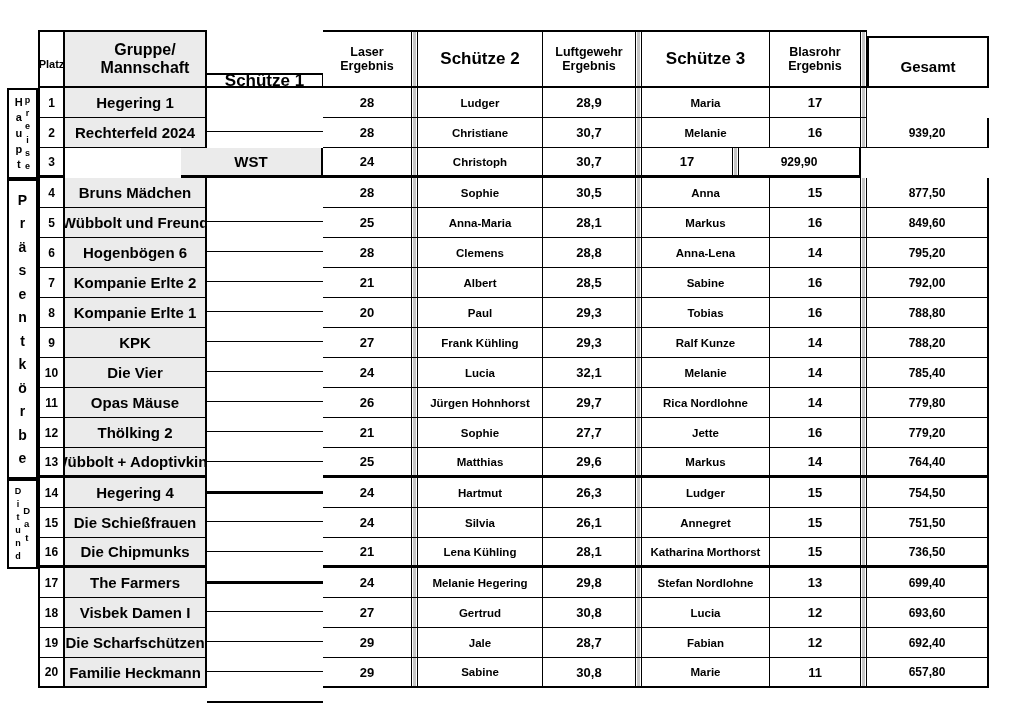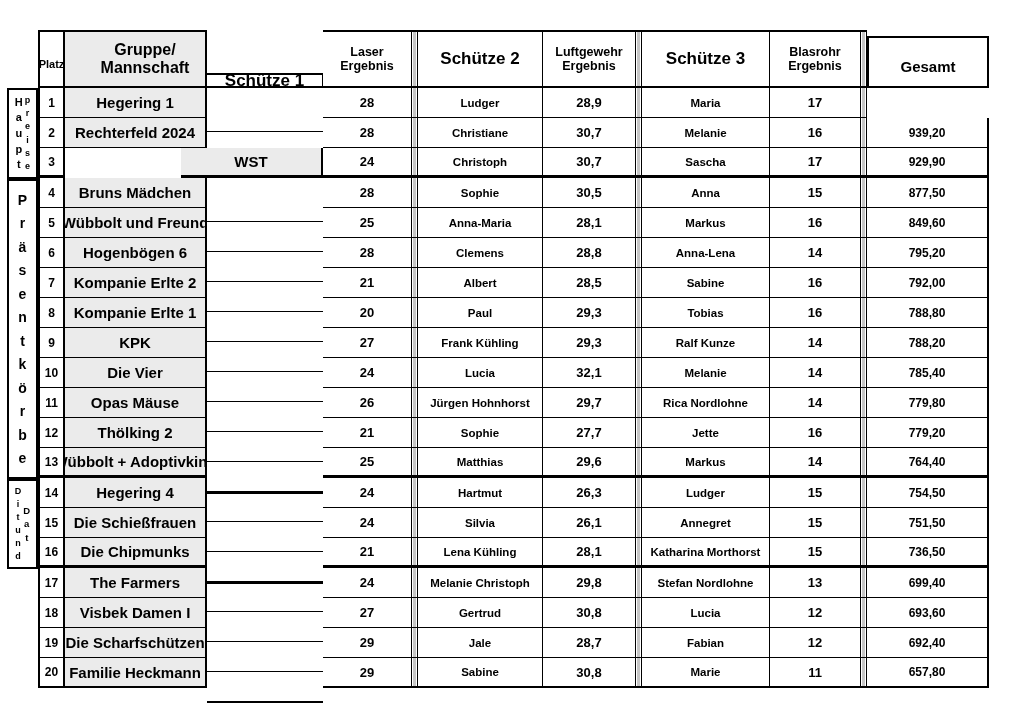--- a/index.html
+++ b/index.html
@@ -177,21 +177,20 @@
         </div>
         <div class="row group-end">
           <div class="cell w-platz c-platz">3</div>
           <div class="cell w-s1 c-name">Andreas</div>
           <div class="cell w-team c-team">WST</div>
           <div class="cell w-laser c-num">24</div>
           <div class="cell w-sep sep"></div>
           <div class="cell w-s2 c-name">Christoph</div>
           <div class="cell w-luft c-num">30,7</div>
           <div class="cell w-sep sep"></div>
-          <div class="cell w-s3 c-name">Sascha</div>
           <div class="cell w-blas c-num">17</div>
           <div class="cell w-sep sep"></div>
           <div class="cell w-ges c-ges">929,90</div>
         </div>
         <div class="row">
           <div class="cell w-platz c-platz">4</div>
           <div class="cell w-team c-team">Bruns Mädchen</div>
           <div class="cell w-s1 c-name">Theresa</div>
           <div class="cell w-laser c-num">28</div>
           <div class="cell w-sep sep"></div>
@@ -370,21 +369,21 @@
           <div class="cell w-blas c-num">15</div>
           <div class="cell w-sep sep"></div>
           <div class="cell w-ges c-ges">736,50</div>
         </div>
         <div class="row">
           <div class="cell w-platz c-platz">17</div>
           <div class="cell w-team c-team">The Farmers</div>
           <div class="cell w-s1 c-name">Mia Nordlohne</div>
           <div class="cell w-laser c-num">24</div>
           <div class="cell w-sep sep"></div>
-          <div class="cell w-s2 c-name">Melanie Christoph</div>
+          <div class="cell w-s2 c-name">Melanie Hegering</div>
           <div class="cell w-luft c-num">29,8</div>
           <div class="cell w-sep sep"></div>
           <div class="cell w-s3 c-name">Stefan Nordlohne</div>
           <div class="cell w-blas c-num">13</div>
           <div class="cell w-sep sep"></div>
           <div class="cell w-ges c-ges">699,40</div>
         </div>
         <div class="row">
           <div class="cell w-platz c-platz">18</div>
           <div class="cell w-team c-team">Visbek Damen I</div>

